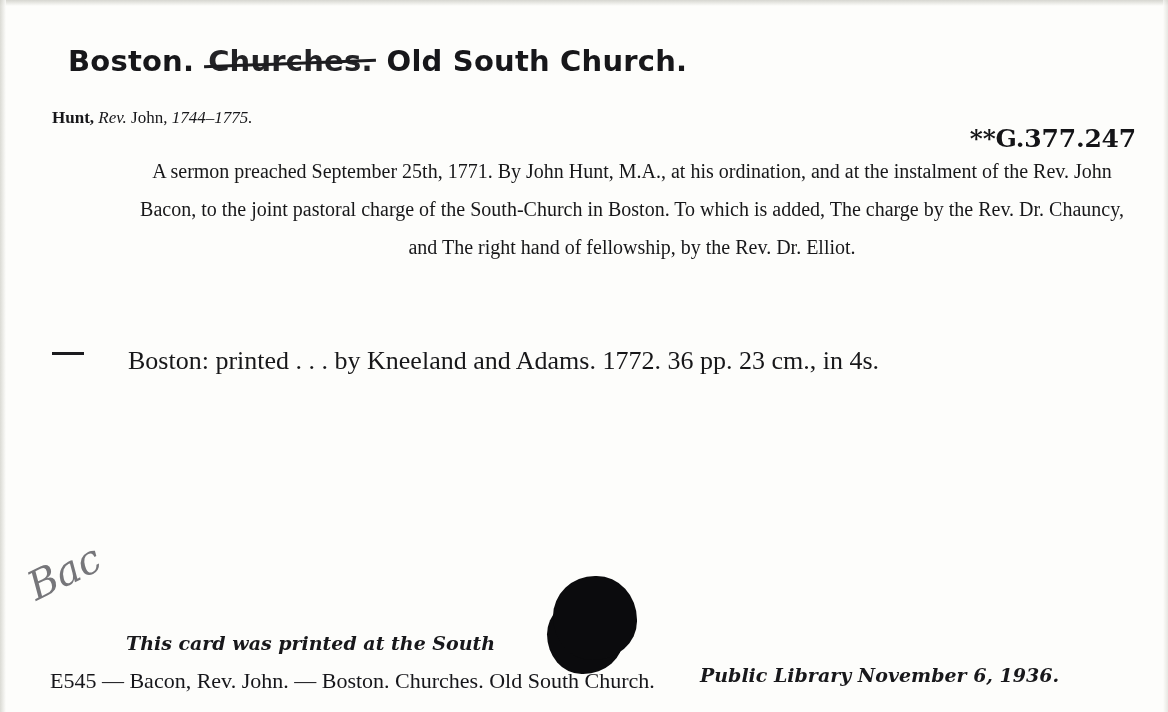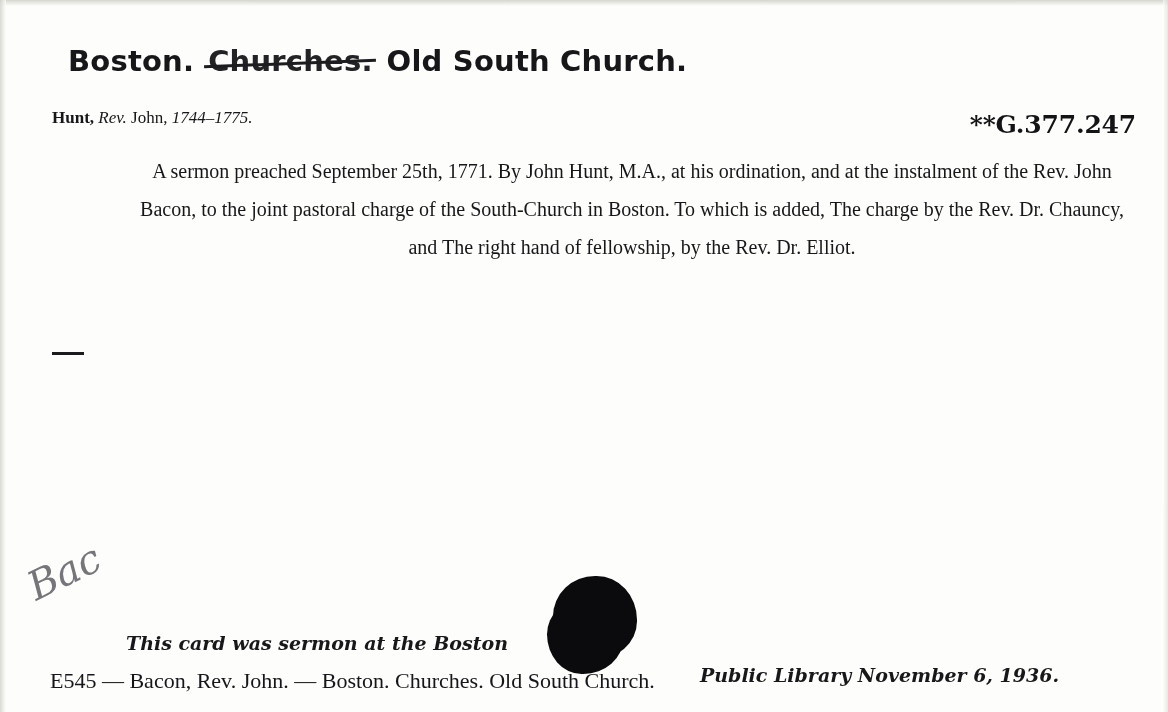--- a/index.html
+++ b/index.html
@@ -77,21 +77,21 @@
     font-size: 17px;
     color: #17171a;
     white-space: nowrap;
   }
   .authorline .surname { font-weight: bold; }
   .authorline .ital { font-style: italic; }
 
   .callnumber {
     position: absolute;
     right: 32px;
-    top: 110px;
+    top: 124px;
     font-family: "DejaVu Serif", serif;
     font-weight: bold;
     font-size: 25px;
     color: #141417;
     letter-spacing: -0.2px;
   }
 
   .body-block {
     position: absolute;
     left: 128px;
@@ -197,23 +197,24 @@
     <span class="ital">Rev.</span>
     <span>John,</span>
     <span class="ital">1744–1775.</span>
   </div>
 
   <div class="callnumber">**G.377.247</div>
 
   <div class="body-block">A sermon preached September 25th, 1771.  By John Hunt, M.A., at his ordination, and at the instalment of the Rev. John Bacon, to the joint pastoral charge of the South-Church in Boston.  To which is added, The charge by the Rev. Dr. Chauncy, and The right hand of fellowship, by the Rev. Dr. Elliot.</div>
 
   <div class="dash-mark"></div>
+  <div class="imprint">Boston: printed . . . by Kneeland and Adams.  1772.  36 pp.  23 cm., in 4s.</div>
 
   <div class="pencil-mark">Bac</div>
 
   <div class="ink-blot"></div>
 
-  <div class="printed-note-left">This card was sermon at the Boston</div>
+  <div class="printed-note-left">This card was printed at the South</div>
   <div class="printed-note-right">Public Library November 6, 1936.</div>
 
   <div class="tracing">E545 — Bacon, Rev. John. — Boston. Churches. Old South Church.</div>
 
 </div>
 
 </body></html>

